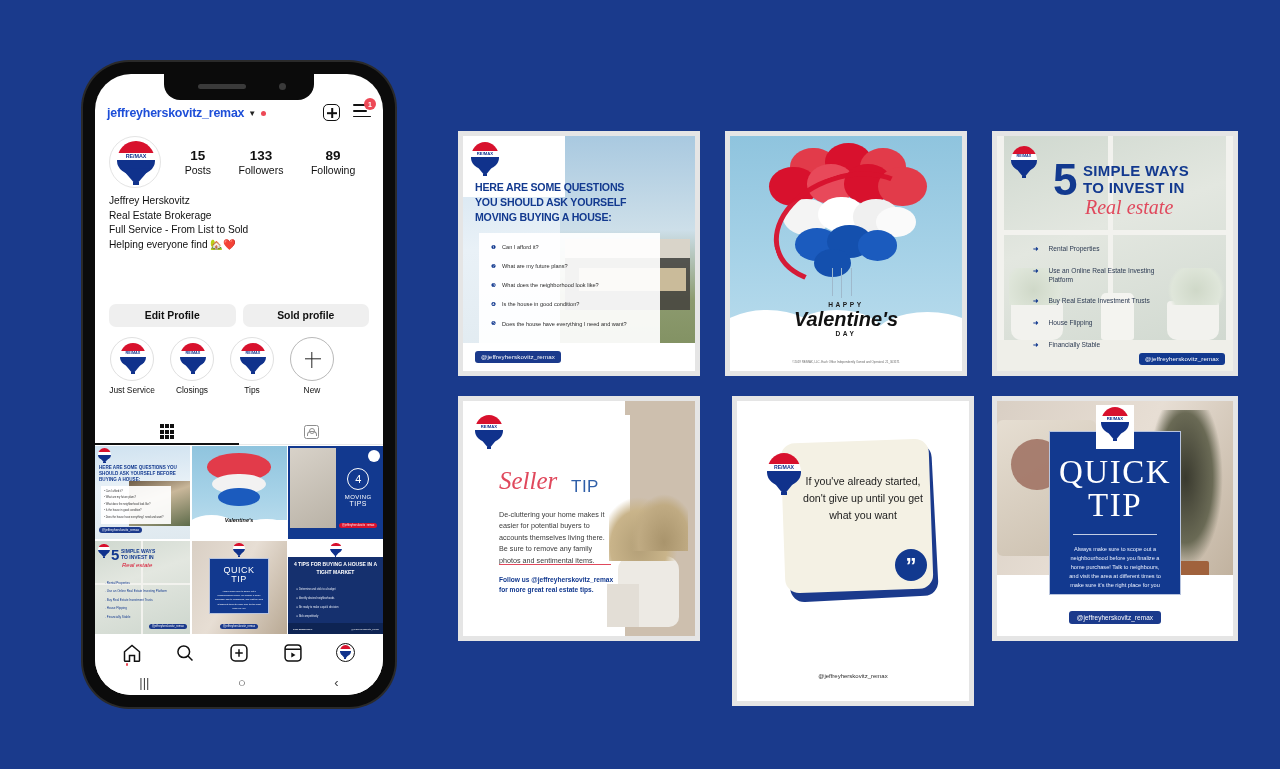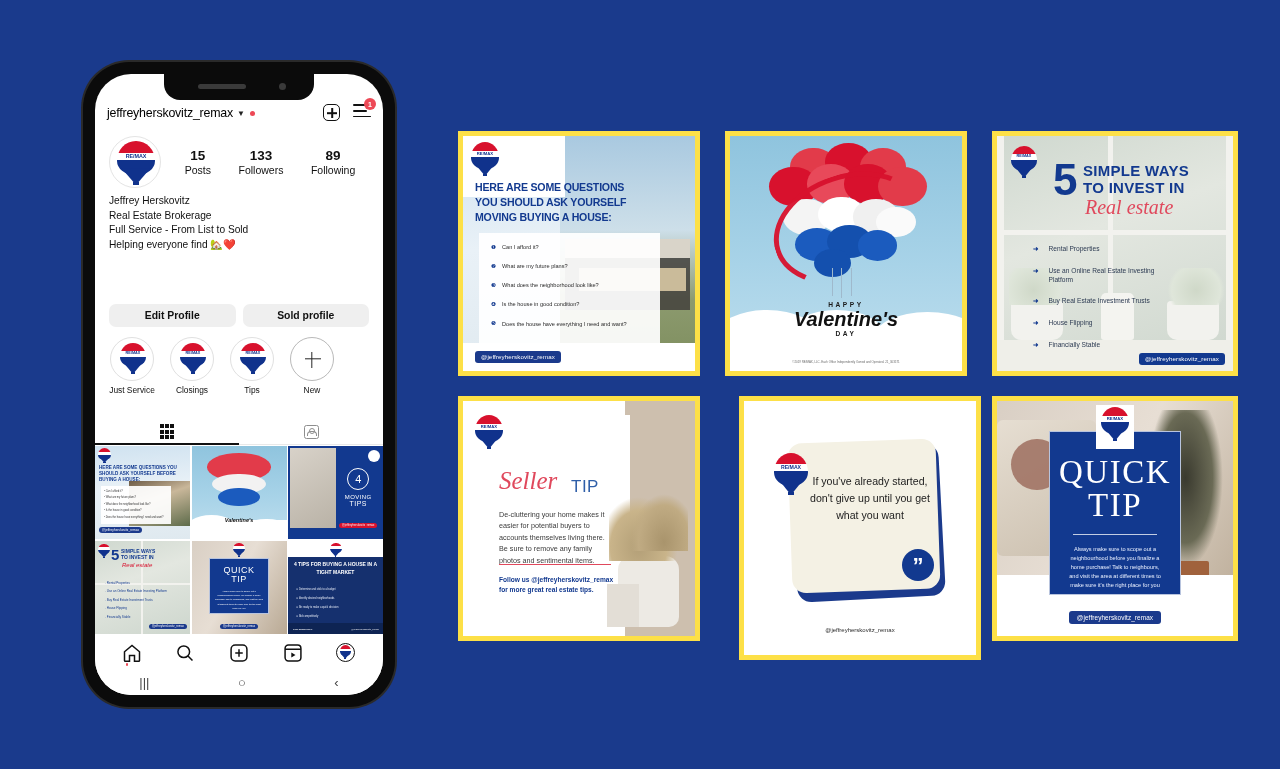--- a/index.html
+++ b/index.html
@@ -24,21 +24,21 @@
     position:absolute; left:50%; transform:translateX(-50%); top:0;
     width:150px; height:26px; background:#0b0b0b;
     border-bottom-left-radius:16px; border-bottom-right-radius:16px;
     z-index:30;
   }
   #notch .speaker { position:absolute; left:34px; top:10px; width:48px; height:5px; background:#3a3a3a; border-radius:3px;}
   #notch .cam { position:absolute; right:28px; top:9px; width:7px; height:7px; background:#3a3a3a; border-radius:50%;}
 
   
   #ig-header { position:absolute; top:24px; left:0; right:0; height:30px; display:flex; align-items:center; padding:0 12px; z-index:20;}
-  #ig-username { font-size:12.4px; font-weight:normal; color:#000000; letter-spacing:-.2px; white-space:nowrap;}
+  #ig-username { font-size:12.4px; font-weight:bold; color:#1d4ed8; letter-spacing:-.2px; white-space:nowrap;}
   .chev-down { margin-left:4px; font-size:8px; color:#222; }
   .red-dot { width:5px; height:5px; border-radius:50%; background:#ed4956; margin-left:5px;}
   #ig-header .spacer { flex:1; }
   .hdr-icon { width:18px; height:18px; position:relative; margin-left:12px;}
   .plus-box { border:1.6px solid #111; border-radius:5px; width:17px; height:17px;}
   .plus-box:before{content:"";position:absolute;left:50%;top:3.5px;width:1.6px;height:10px;background:#111;transform:translateX(-50%);}
   .plus-box:after{content:"";position:absolute;top:50%;left:3.5px;height:1.6px;width:10px;background:#111;transform:translateY(-50%);}
   .burger span{display:block;height:1.8px;background:#111;border-radius:2px;margin-bottom:4px;}
   .burger span:nth-child(1){width:18px;}
   .burger span:nth-child(2){width:14px;}
@@ -90,21 +90,21 @@
 
   
   #ig-nav { position:absolute; bottom:26px; left:0; right:0; height:32px; background:#fff;
             display:flex; align-items:center; justify-content:space-around; padding:0 10px;}
   #sys-nav { position:absolute; bottom:0; left:0; right:0; height:26px; background:#fff;
              display:flex; align-items:center; justify-content:space-around;}
   .nav-i { width:20px; height:20px; position:relative;}
 
   
   #cards { position:absolute; left:458px; top:131px; width:780px; height:515px; }
-  .card { position:absolute; background:#fde047; padding:5px; overflow:hidden; }
+  .card { position:absolute; background:#e5e5e5; padding:5px; overflow:hidden; }
   .card .inner { width:100%; height:100%; position:relative; overflow:hidden; }
 
   
   .balloon { position:relative; display:inline-block; }
   .b-shape { position:absolute; left:0; top:0; width:100%; height:78%;
              border-radius:50% 50% 46% 46% / 58% 58% 42% 42%; overflow:hidden; }
   .b-red { position:absolute; left:0; top:0; width:100%; height:34%; background:#D8112D;}
   .b-white{ position:absolute; left:0; top:34%; width:100%; height:22%; background:#fff;}
   .b-blue{ position:absolute; left:0; top:56%; width:100%; height:44%; background:#10328C;}
   .b-cone { position:absolute; left:12%; top:62%; width:76%; height:38%; background:#10328C;
@@ -641,21 +641,21 @@
 
       <div style="position:absolute;left:36px;top:163px;width:112px;height:1.2px;background:#E0485C;"></div>
 
       <div style="position:absolute;left:36px;top:174px;width:124px;font-size:6.6px;font-weight:bold;color:#12398F;line-height:10px;">
         <div>Follow us @jeffreyherskovitz_remax</div>
         <div>for more great real estate tips.</div>
       </div>
     </div>
   </div>
 
-  <div class="card" style="left:281px;top:265px;width:242px;height:264px;">
+  <div class="card" style="left:274px;top:265px;width:242px;height:310px;">
     <div class="inner" style="background:#fff;">
       <div class="quote-shadow" style="left:50px;top:46px;width:148px;height:152px;transform:rotate(-3deg);"></div>
       <div class="quote-card" style="left:46px;top:40px;width:148px;height:150px;transform:rotate(-2deg);"></div>
 
       <div class="balloon" style="position:absolute;left:30px;top:52px;width:34px;height:42px;">
         <div class="b-shape">
             <div class="b-red"></div>
             <div class="b-white"></div>
             <div class="b-blue"></div>
           </div>

